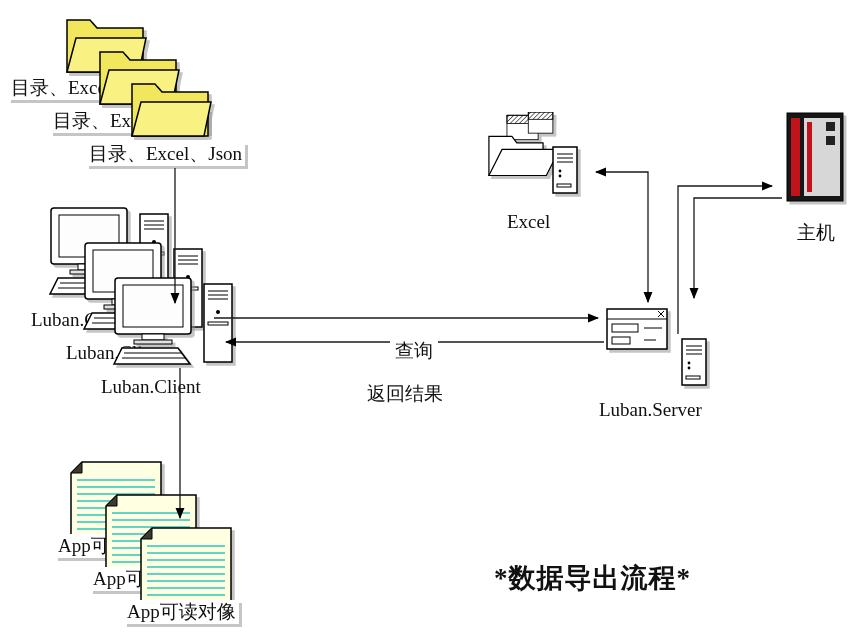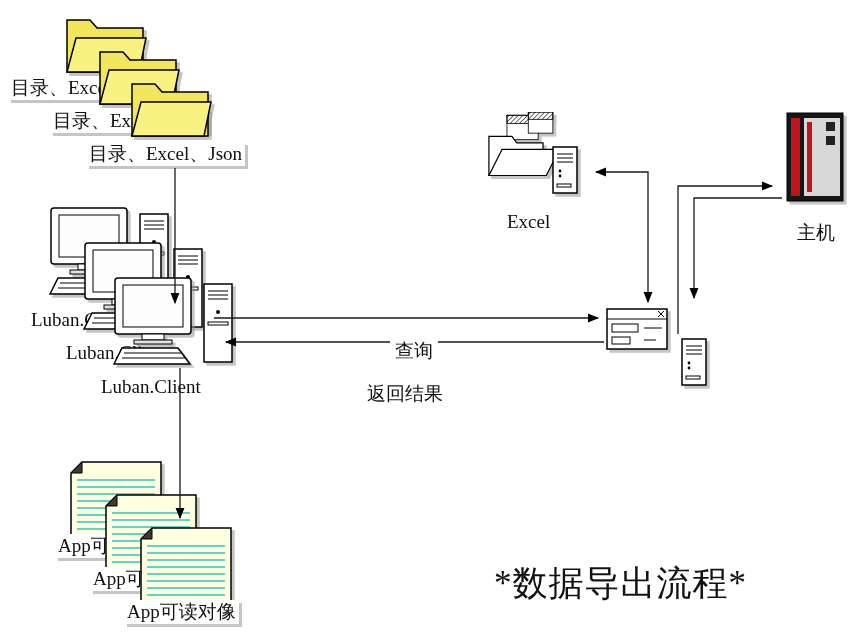--- a/index.html
+++ b/index.html
@@ -13,21 +13,21 @@
   .lbl { position:absolute; font-size:19px; line-height:24px; white-space:nowrap;
          background:#fff; padding:0 3px; color:#101010; }
   .lbl.shadowed { box-shadow:3px 3px 0 rgba(150,150,150,.55); }
   .lbl.plain { box-shadow:none; }
 
   .conn { position:absolute; left:0; top:0; z-index:40; pointer-events:none; }
   .flow-lbl { position:absolute; z-index:45; background:#fff; padding:0 5px;
               font-size:19px; line-height:24px; white-space:nowrap;margin-top:36px; }
 
   .title { position:absolute; left:494px; top:560px; z-index:5;
-           font-size:35px; font-weight:normal; letter-spacing:1px; }
+           font-size:27px; font-weight:bold; letter-spacing:1px; }
 </style>
 </head>
 <body>
 
 <div class="canvas">
 
   <div class="icon soft-shadow" style="left:62px;top:8px;z-index:10">
     <svg width="86" height="68" viewBox="0 0 86 68">
       <path d="M5,64 L5,12 L28,12 L35,20 L81,20 L81,64 Z" stroke="#000" stroke-width="1.5" fill="#f2e75c"></path>
       <path d="M5,64 L14,30 L84,30 L77,64 Z" stroke="#000" stroke-width="1.5" fill="#f9f282"></path>
@@ -164,20 +164,21 @@
     <svg width="30" height="50" viewBox="0 0 30 50">
       <rect x="1" y="1" width="24" height="46" fill="#fff" stroke="#000" stroke-width="1.5"></rect>
       <line x1="5" y1="8" x2="21" y2="8" stroke="#000"></line>
       <line x1="5" y1="12" x2="21" y2="12" stroke="#000"></line>
       <line x1="5" y1="16" x2="21" y2="16" stroke="#000"></line>
       <circle cx="8" cy="25" r="1.4" fill="#000"></circle>
       <circle cx="8" cy="30" r="1.4" fill="#000"></circle>
       <rect x="5" y="38" width="14" height="3" fill="#fff" stroke="#000"></rect>
     </svg>
   </div>
+  <div class="lbl plain" style="left:596px;top:398px">Luban.Server</div>
 
   <div class="icon soft-shadow" style="left:68px;top:460px;z-index:10">
     <svg width="96" height="78" viewBox="0 0 96 78">
       <path d="M14,2 L93,2 L93,75 L3,75 L3,13 Z" stroke="#000" stroke-width="1.5" fill="#ffffe2"></path>
       <polygon points="14,2 14,13 3,13" fill="#3a3a2e" stroke="#000"></polygon>
       <g stroke-width="1.5" stroke="#2cc7bb">
         <line x1="9" y1="20" x2="87" y2="20"></line>
           <line x1="9" y1="27" x2="87" y2="27"></line>
         <line x1="9" y1="34" x2="87" y2="34"></line>
           <line x1="9" y1="41" x2="87" y2="41"></line>

